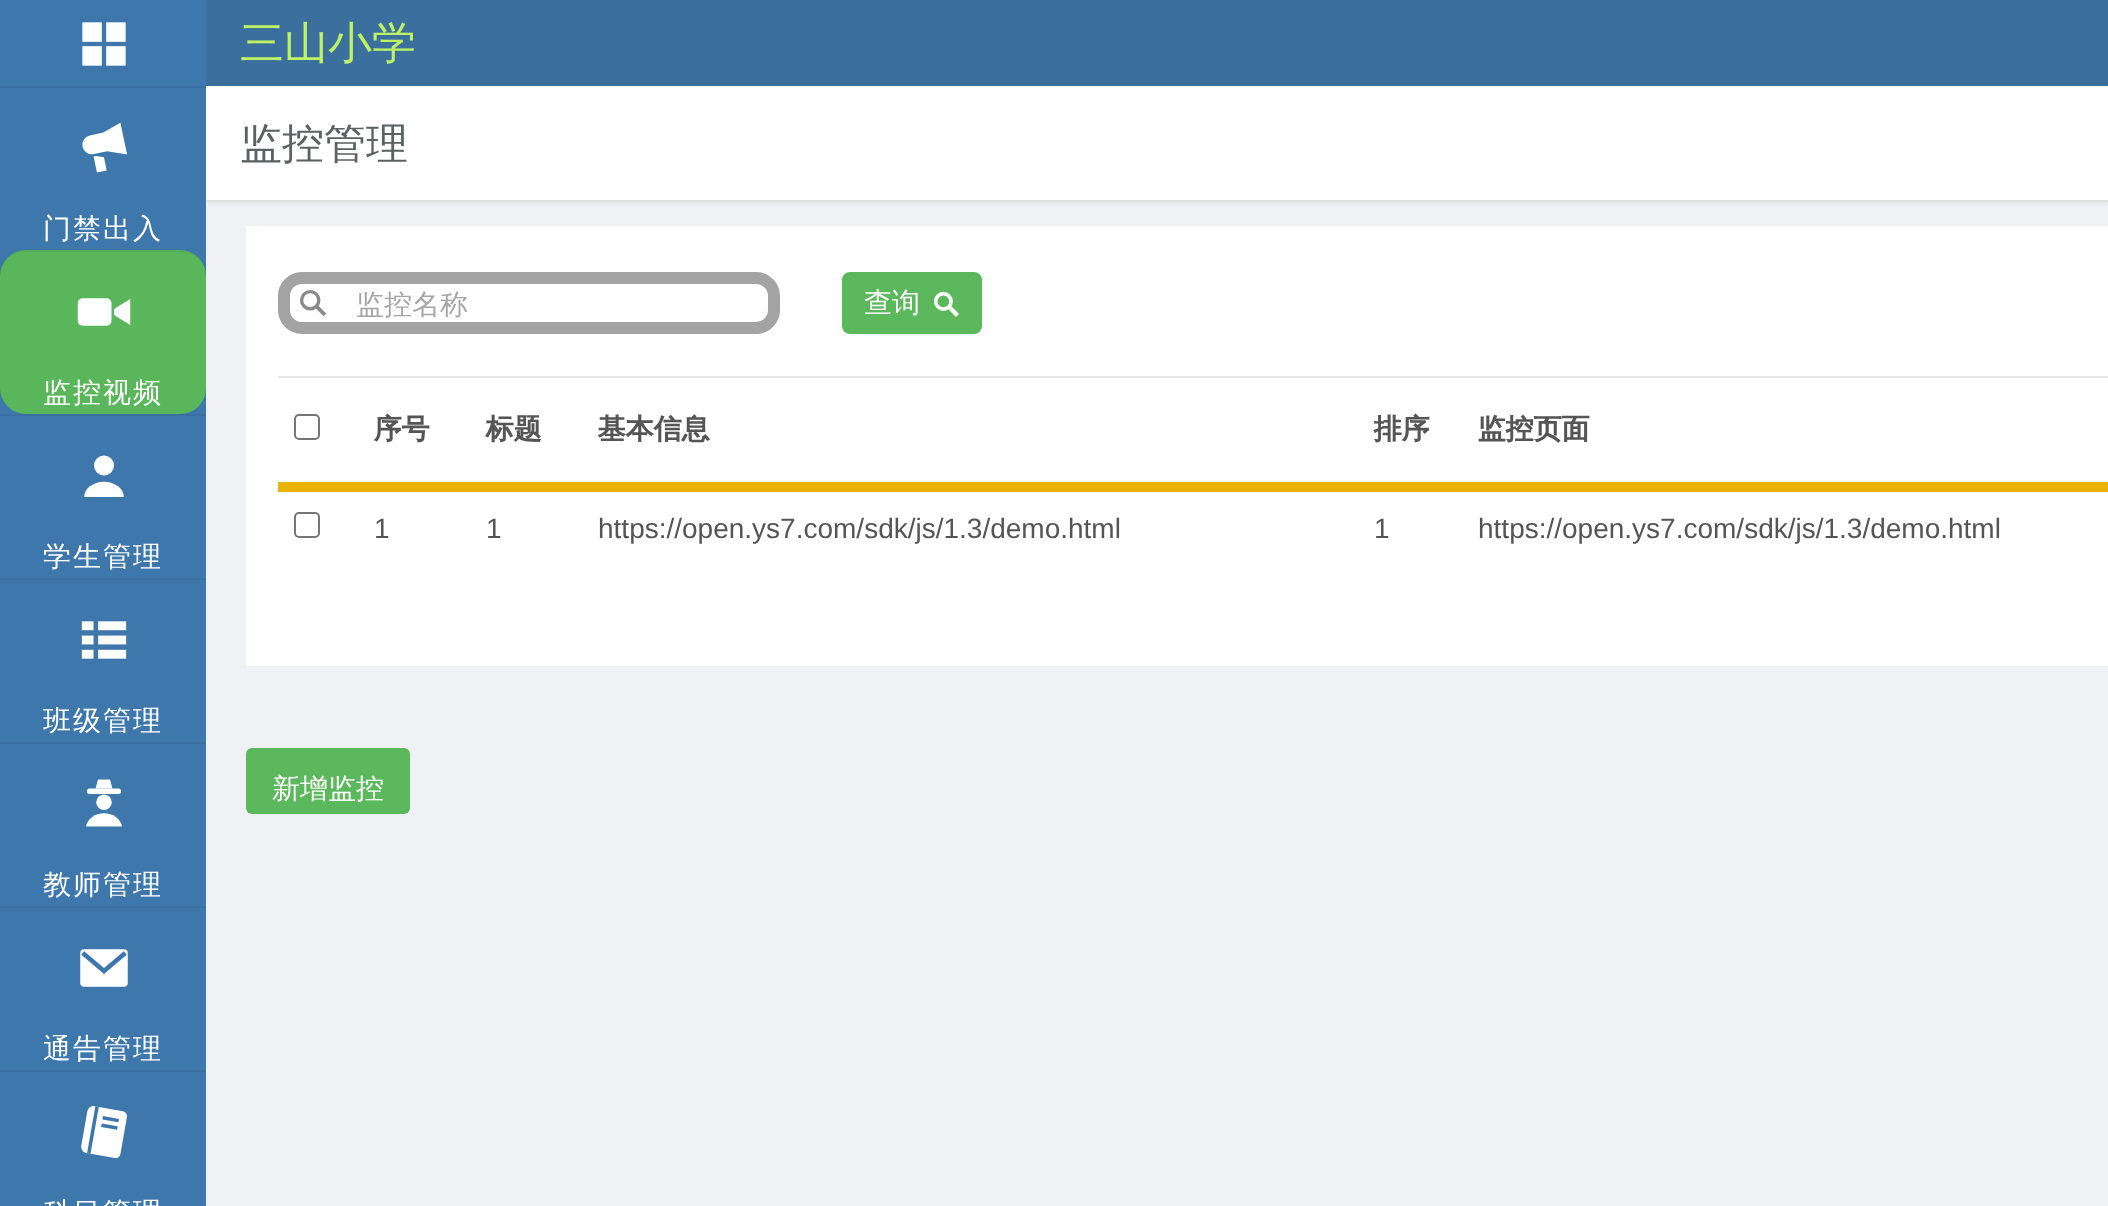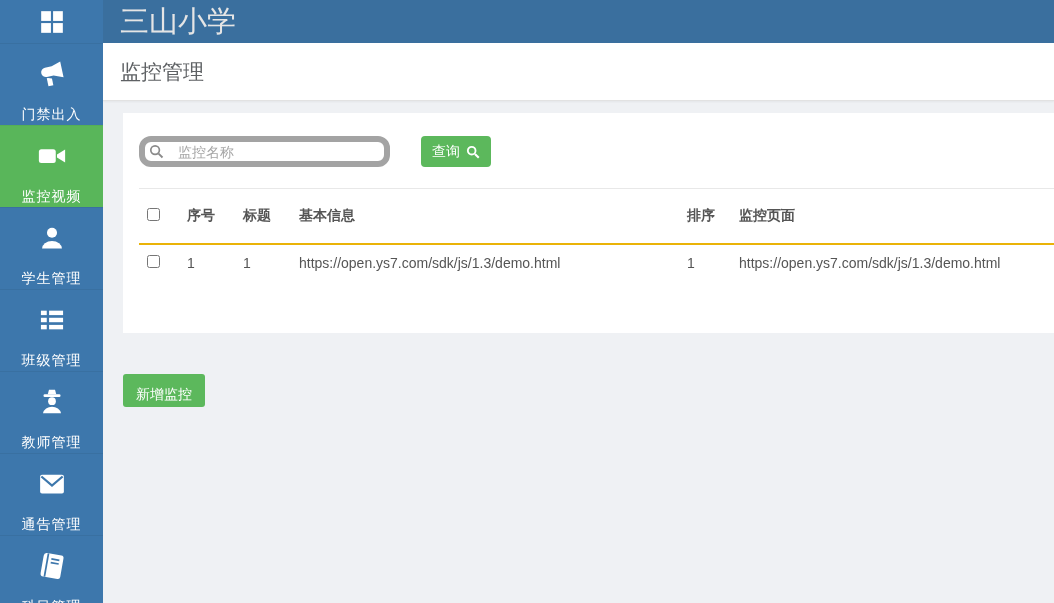--- a/index.html
+++ b/index.html
@@ -4,28 +4,28 @@
 <style>
   * { margin:0; padding:0; box-sizing:border-box; }
   html,body { font-family:"Liberation Sans","DejaVu Sans",sans-serif; }
   .app { position:relative; width:1054px; height:603px; overflow:hidden; background:#eff1f4; }
 
   
   .sidebar { position:absolute; left:0; top:0; width:103px; height:603px; background:#3d77ac; z-index:3; }
   .logo { height:43px; display:flex; align-items:center; justify-content:center; cursor:pointer; }
   .side-item { height:82px; display:flex; flex-direction:column; align-items:center;
                padding-top:14px; color:#fff; cursor:pointer; border-top:1px solid rgba(0,0,0,0.06); }
-  .side-item.active { background:#59b65a; border-top-color:rgba(0,0,0,0.04); }
+  .side-item.active { background:#59b65a; border-top-color:rgba(0,0,0,0.04);border-radius:13px; }
   .side-icon { height:32px; display:flex; align-items:center; justify-content:center; }
   .side-label { font-size:14px; margin-top:16px; letter-spacing:1px; }
 
   
   .topbar { position:absolute; left:103px; top:0; right:0; height:43px; background:#3a6f9e;
             display:flex; align-items:center; padding-left:17px; z-index:2; }
-  .topbar h1 { font-size:29px; font-weight:normal; color:#e5e5e5; }
+  .topbar h1 { font-size:22px; font-weight:normal; color:#bef264; }
 
   
   .page-header { position:absolute; left:103px; top:43px; right:0; height:58px; background:#fff;
                  border-bottom:1px solid #e2e2e2; box-shadow:0 1px 2px rgba(0,0,0,0.05);
                  display:flex; align-items:center; padding-left:17px; z-index:1; }
   .page-header h2 { font-size:21px; font-weight:normal; color:#5e6164; }
 
   
   .content { position:absolute; left:103px; top:92px; right:0; bottom:0; padding:21px 0 0 20px; }
   .panel { background:#fff; height:220px; padding:23px 0 0 16px; }
@@ -38,21 +38,21 @@
   .search-box input::placeholder { color:#a6a6a6; }
   .search-box .mag { position:absolute; left:10px; top:8px; }
   .btn { border:none; cursor:pointer; background:#5cb85c; color:#fff; font-size:14px;
          font-family:"Liberation Sans","DejaVu Sans",sans-serif; }
   .btn-query { margin-left:31px; width:70px; height:31px; border-radius:4px;
                display:flex; align-items:center; justify-content:center; gap:6px; }
 
   .table-wrap { margin-top:21px; }
   table { width:100%; border-collapse:collapse; font-size:14px; color:#555; }
   thead th { text-align:left; font-weight:bold; color:#555; height:55px;
-             border-top:1px solid #e8e8e8; border-bottom:2px solid #eab308;
+             border-top:1px solid #e8e8e8; border-bottom:5px solid #eab308;
              padding:4px 8px; vertical-align:middle; }
   tbody td { padding:10px 8px 6px 8px; vertical-align:top; }
   col.c-check { width:40px; } col.c-no { width:56px; } col.c-title { width:56px; }
   col.c-info { width:388px; } col.c-sort { width:52px; }
   input[type=checkbox] { width:13px; height:13px; cursor:pointer; }
 
   .add-btn { margin-top:41px; height:33px; padding:12px 13px; border-radius:3px; }
 </style>
 </head>
 <body>

